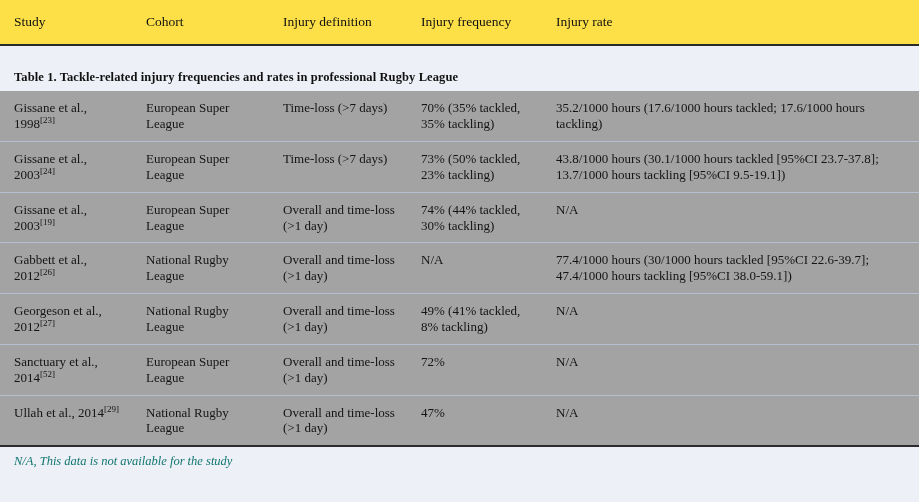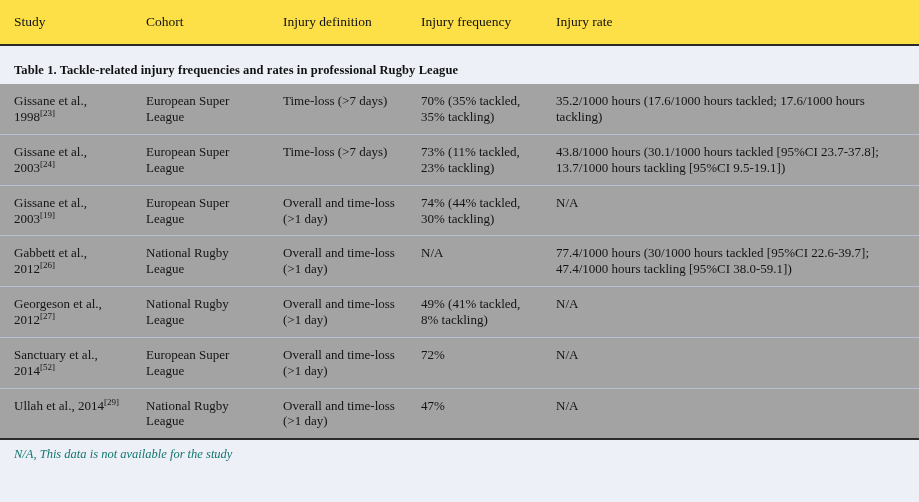--- a/index.html
+++ b/index.html
@@ -24,21 +24,21 @@
   table.tbl {
     width: 919px;
     border-collapse: collapse;
     table-layout: fixed;
     background: #eef0f7;
   }
   .caption-row td {
     background: #eef0f7;
     border-top: 2px solid #2b2b2b;
     border-bottom: 2px solid #2b2b2b;
-    padding: 16px 14px 6px 14px;
+    padding: 23px 14px 6px 14px;
   }
   .caption-text {
     font-family: "Liberation Serif", serif;
     font-weight: bold;
     font-size: 12.5px;
     letter-spacing: 0.1px;
     color: #111111;
   }
   thead th {
     background: #fde047;
@@ -116,21 +116,21 @@
         <td><span>Gissane et al., 1998</span><span class="ref">[23]</span></td>
         <td>European Super League</td>
         <td>Time-loss (&gt;7 days)</td>
         <td>70% (35% tackled, 35% tackling)</td>
         <td>35.2/1000 hours (17.6/1000 hours tackled; 17.6/1000 hours tackling)</td>
       </tr>
       <tr>
         <td><span>Gissane et al., 2003</span><span class="ref">[24]</span></td>
         <td>European Super League</td>
         <td>Time-loss (&gt;7 days)</td>
-        <td>73% (11% tackled, 23% tackling)</td>
+        <td>73% (50% tackled, 23% tackling)</td>
         <td>43.8/1000 hours (30.1/1000 hours tackled [95%CI 23.7-37.8]; 13.7/1000 hours tackling [95%CI 9.5-19.1])</td>
       </tr>
       <tr>
         <td><span>Gissane et al., 2003</span><span class="ref">[19]</span></td>
         <td>European Super League</td>
         <td>Overall and time-loss (&gt;1 day)</td>
         <td>74% (44% tackled, 30% tackling)</td>
         <td>N/A</td>
       </tr>
       <tr>

